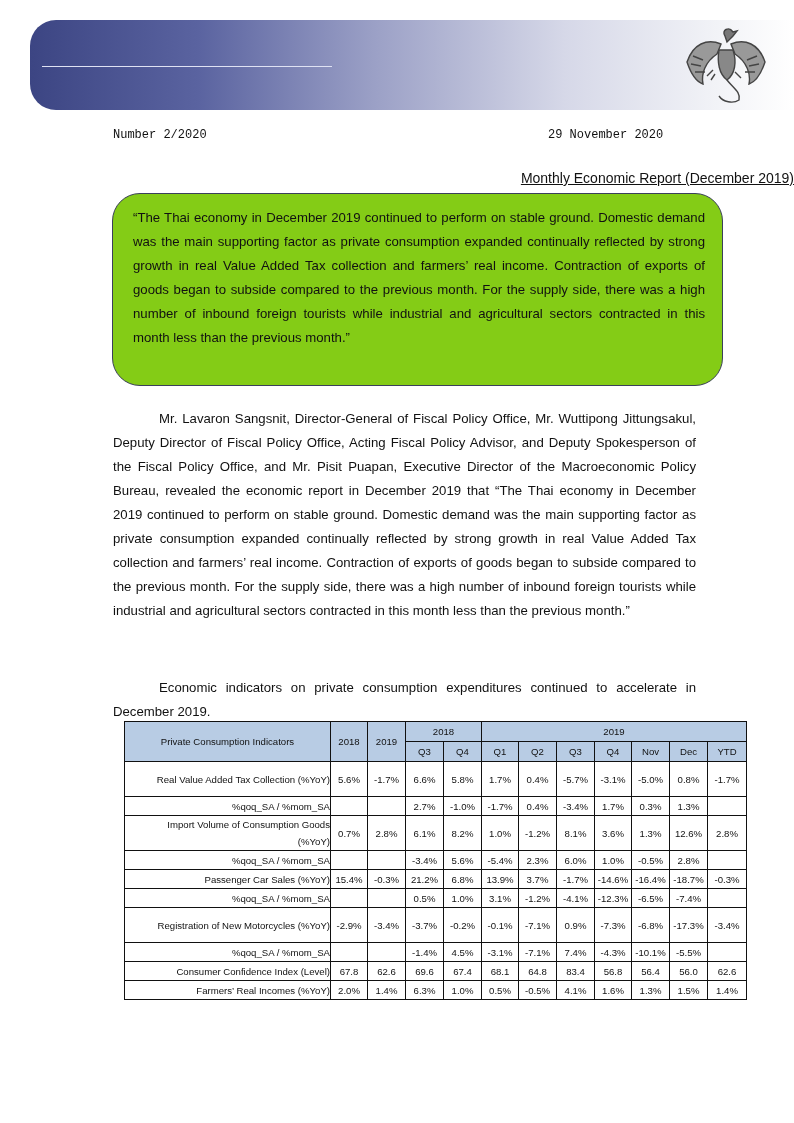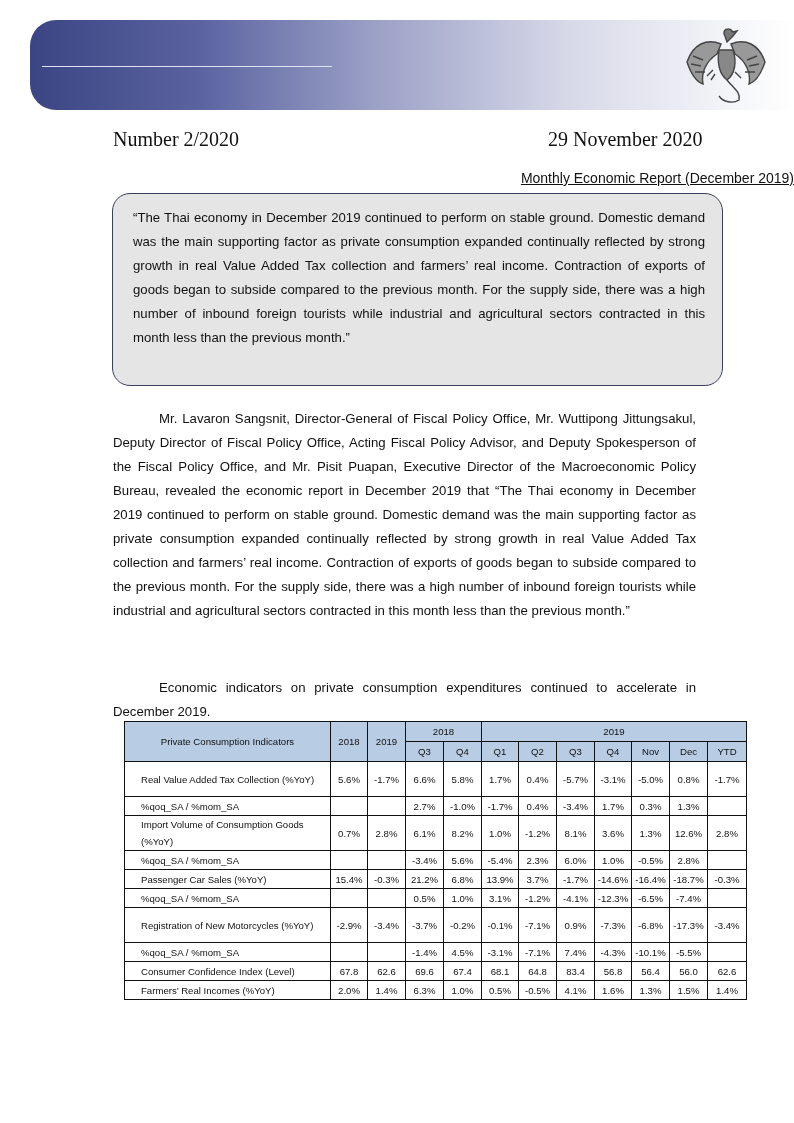--- a/index.html
+++ b/index.html
@@ -7,39 +7,39 @@
            font-family: "DejaVu Sans", sans-serif; color: #111; }
     .banner { position: absolute; left: 30px; top: 20px; width: 764px; height: 90px;
               border-radius: 26px 0 0 26px;
               background: linear-gradient(90deg, #3c4583 0%, #5a63a0 22%, #9ba0c6 45%, #d6d8e8 70%, #f2f3f7 90%, #ffffff 100%); }
     .banner-title { position: absolute; left: 12px; top: 14px; font-family: "DejaVu Sans", sans-serif;
                     font-size: 23px; color: #f4f5fb; letter-spacing: 0.5px; white-space: nowrap; }
     .banner-rule { position: absolute; left: 12px; top: 46px; width: 290px; height: 1px; background: #dfe2f3; }
     .banner-sub { position: absolute; left: 12px; top: 52px; font-size: 16px; color: #eef0fa;
                   letter-spacing: 2px; white-space: nowrap; }
     .logo { position: absolute; left: 683px; top: 22px; width: 84px; height: 84px; }
-    .meta { position: absolute; top: 128px; font-size: 20px; font-family: Liberation Serif, serif; }
+    .meta { position: absolute; top: 128px; font-size: 12px; font-family: Liberation Mono, monospace; }
     .meta.num { left: 113px; }
     .meta.date { left: 548px; }
     .report-title { position: absolute; left: 0; width: 794px; top: 170px; text-align: right;
                     font-size: 14px; text-decoration: underline; font-family: "Liberation Sans", sans-serif; }
     .quote-box { position: absolute; left: 112px; top: 193px; width: 611px; height: 193px;
-                 border: 1.5px solid #3a3f5a; border-radius: 18px; background: #e5e5e5; box-sizing: border-box; }
+                 border: 1.5px solid #3a3f5a; border-radius: 28px; background: #84cc16; box-sizing: border-box; }
     .quote-text { position: absolute; left: 20px; top: 12px; width: 572px; font-size: 13.2px;
                   line-height: 24px; text-align: justify; font-family: "Liberation Sans", sans-serif; }
     .body-text { position: absolute; left: 113px; width: 583px; font-size: 13.2px; line-height: 24px;
                  text-align: justify; font-family: "Liberation Sans", sans-serif; }
     .p1 { top: 407px; }
     .p2 { top: 676px; }
     .indent { display: inline-block; width: 46px; }
     table.ind { position: absolute; left: 124px; top: 721px; border-collapse: collapse;
                 font-family: "Liberation Sans", sans-serif; font-size: 9.6px; }
     table.ind td, table.ind th { border: 1.5px solid #111; padding: 0; text-align: center; font-weight: normal; }
     table.ind th { background: #b8cce4; height: 19px; }
-    table.ind td.lbl { text-align: left; padding-left: 16px; line-height: 17px; }
+    table.ind td.lbl { text-align: right; padding-left: 16px; line-height: 17px; }
     table.ind tr.tall td { height: 34px; }
     table.ind tr.short td { height: 18px; }
   </style>
 </head>
 <body>
 
 <div class="banner">
   <div class="banner-rule"></div>
 </div>
 

